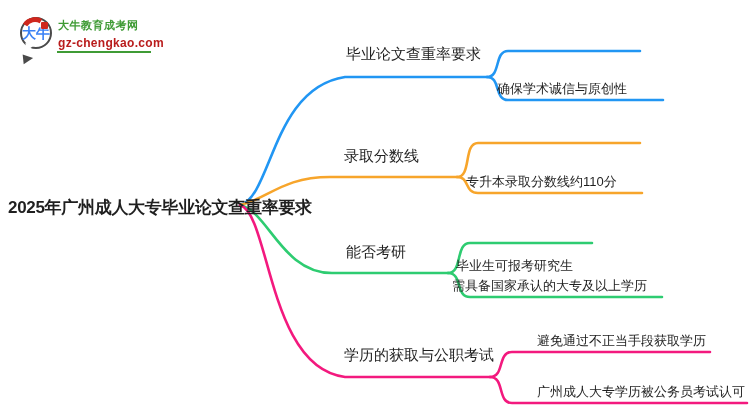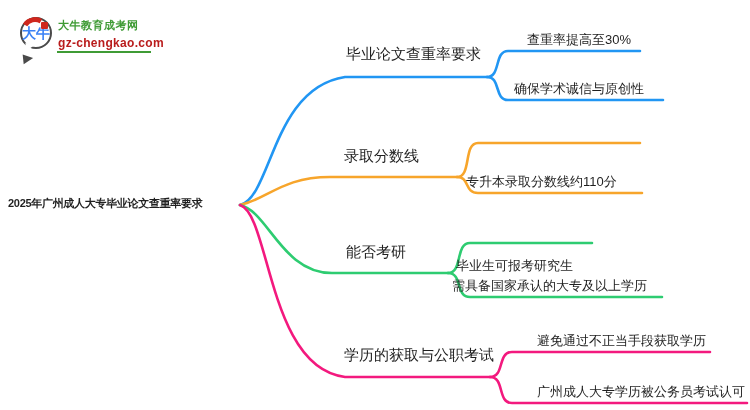--- a/index.html
+++ b/index.html
@@ -2,21 +2,21 @@
 <html><head>
 <meta charset="utf-8">
 <style>
   html,body{margin:0;padding:0;background:#ffffff;}
   .stage{
     position:relative;width:750px;height:410px;background:#ffffff;overflow:hidden;
     font-family:"Liberation Sans","DejaVu Sans",sans-serif;
   }
   svg.lines{position:absolute;left:0;top:0;}
   .node{position:absolute;white-space:nowrap;color:#1f1f1f;line-height:1.25;}
-  .root-topic{font-size:11px;font-weight:bold;letter-spacing:-0.3px;}
+  .root-topic{font-size:17px;font-weight:bold;letter-spacing:-0.3px;}
   .branch-label{font-size:15px;text-align:center;}
   .child-topic{font-size:13px;}
   
   .logo{position:absolute;left:20px;top:15px;width:190px;height:44px;cursor:pointer;}
   .logo-icon{position:absolute;left:0;top:2px;width:32px;height:32px;border:2px solid #4a4a4a;
     border-radius:50%;background:#fff;box-sizing:border-box;}
   .logo-arc{position:absolute;left:-1px;top:-2px;width:28px;height:28px;border:5px solid transparent;
     border-top-color:#cf271d;border-radius:50%;transform:rotate(-14deg);box-sizing:border-box;}
   .logo-char{position:absolute;left:0;top:6px;width:100%;text-align:center;font-size:14px;
     font-weight:bold;color:#3b82f6;font-family:"Liberation Serif","DejaVu Serif",serif;}
@@ -64,22 +64,21 @@
       <div class="logo-tail"></div>
     </div>
     <div class="site-name">大牛教育成考网</div>
     <div class="site-url">gz-chengkao.com</div>
     <div class="url-rule"></div>
   </div>
 
   <div class="node root-topic" style="left:8px;top:197px;">2025年广州成人大专毕业论文查重率要求</div>
 
   <div class="node branch-label" style="left:346px;top:45px;">毕业论文查重率要求</div>
-  <div class="node child-topic" style="left:527px;top:32px;">查重率提高至30%</div>
-  <div class="node child-topic" style="left:514px;top:81px;">确保学术诚信与原创性</div>
+  <div class="node child-topic" style="left:497px;top:81px;">确保学术诚信与原创性</div>
 
   <div class="node branch-label" style="left:344px;top:147px;">录取分数线</div>
   <div class="node child-topic" style="left:466px;top:174px;">专升本录取分数线约110分</div>
 
   <div class="node branch-label" style="left:346px;top:243px;">能否考研</div>
   <div class="node child-topic" style="left:456px;top:224px;margin-top:34px;">毕业生可报考研究生</div>
   <div class="node child-topic" style="left:452px;top:278px;">需具备国家承认的大专及以上学历</div>
 
   <div class="node branch-label" style="left:344px;top:346px;">学历的获取与公职考试</div>
   <div class="node child-topic" style="left:537px;top:333px;">避免通过不正当手段获取学历</div>

